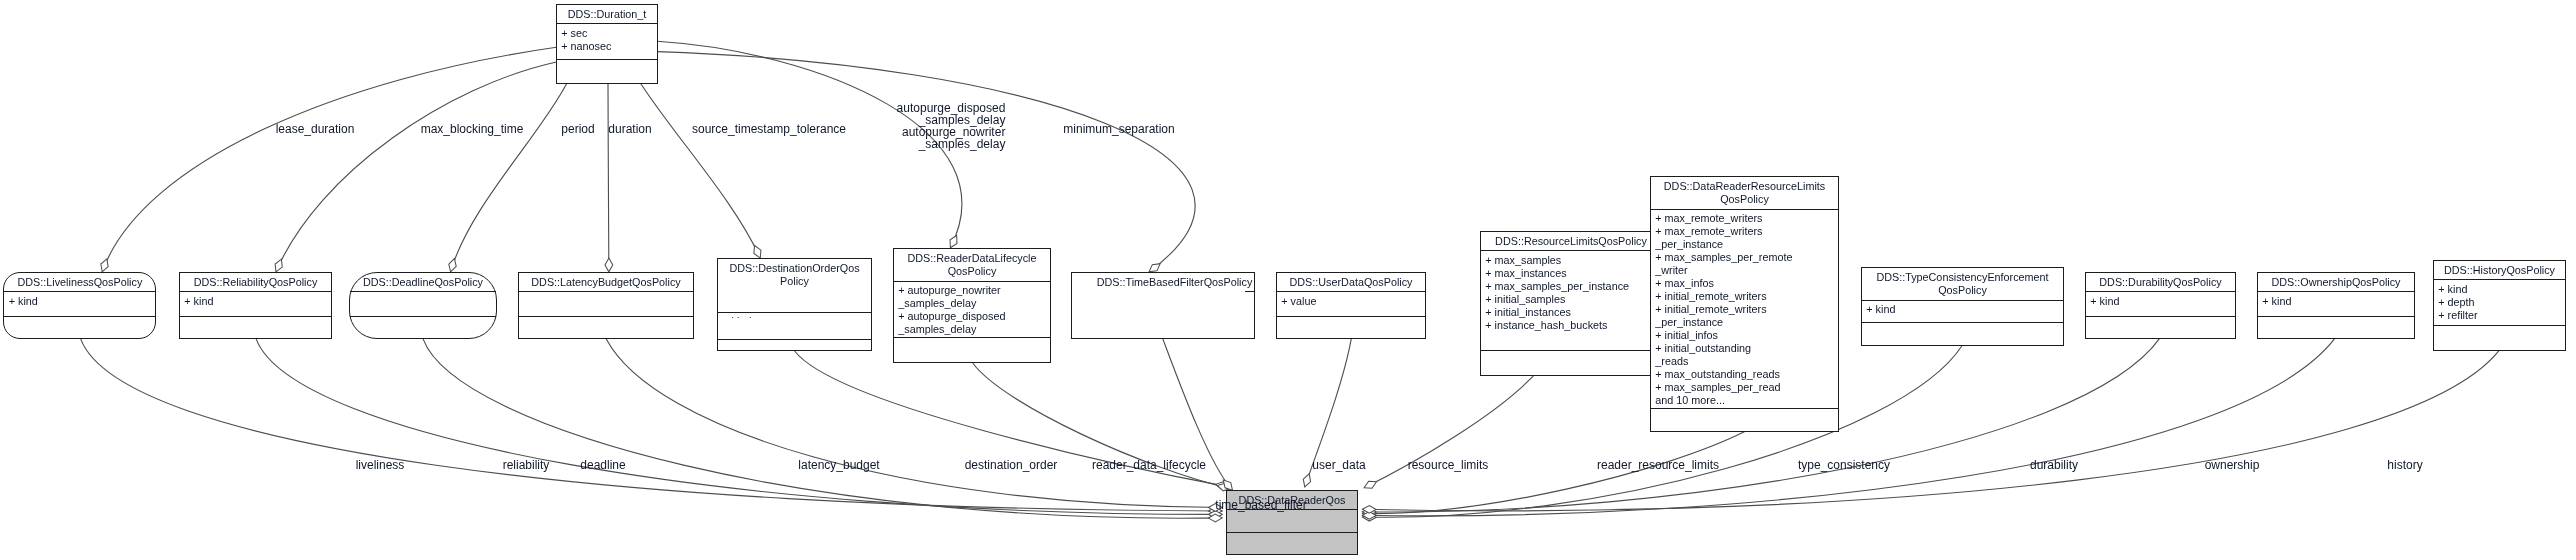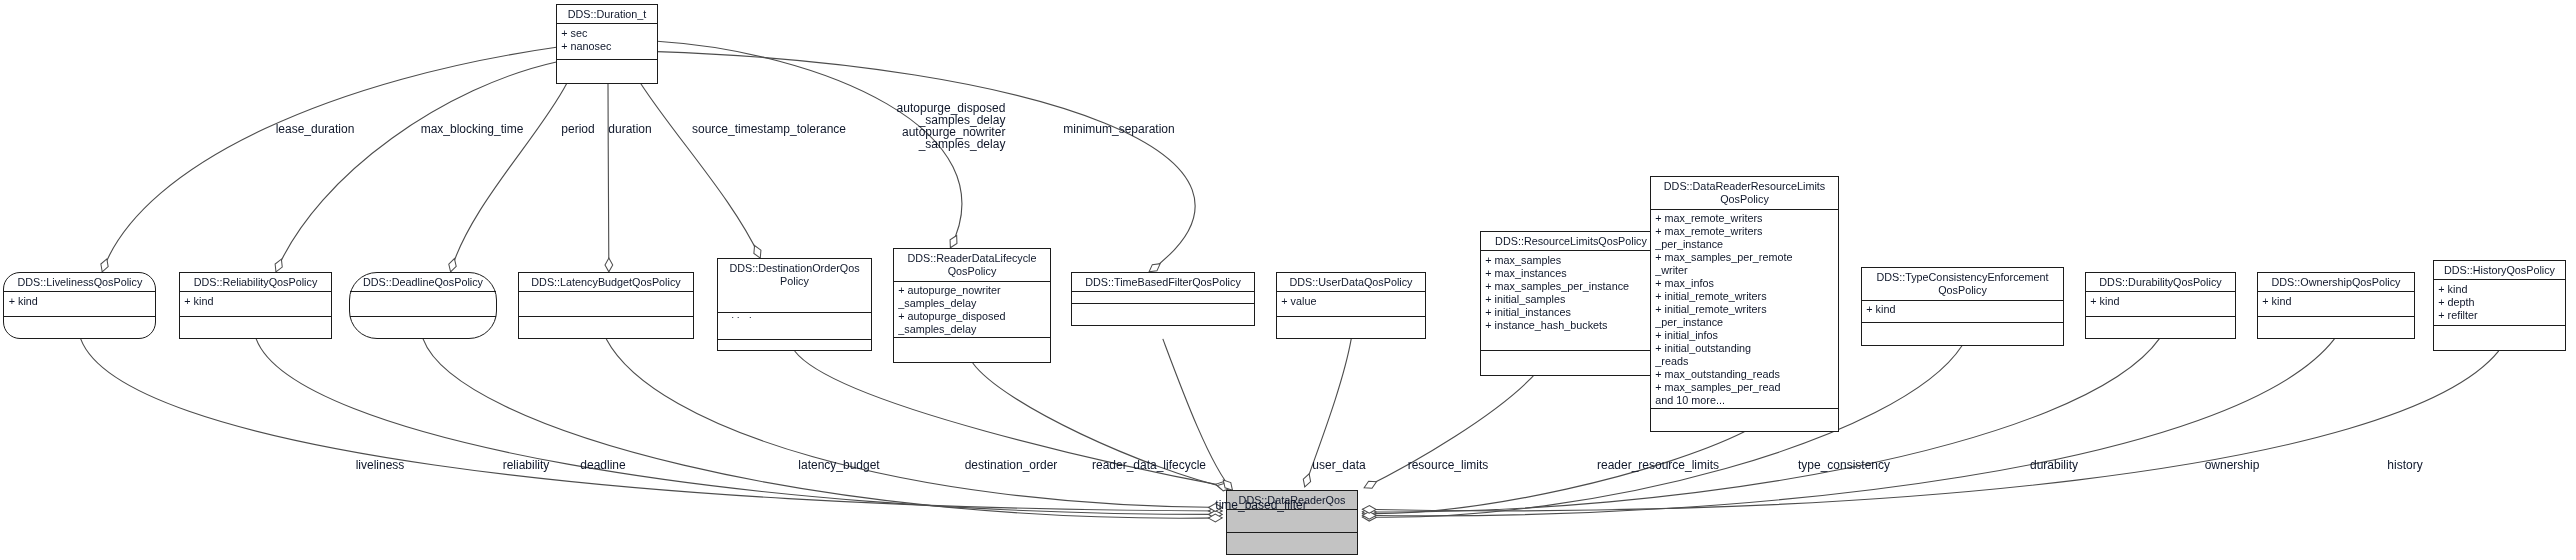--- a/index.html
+++ b/index.html
@@ -130,21 +130,21 @@
         <div>QosPolicy</div>
       </div>
       <div class="uml-attrs">
         <div>+ autopurge_nowriter</div>
         <div>_samples_delay</div>
         <div>+ autopurge_disposed</div>
         <div>_samples_delay</div>
       </div>
       <div class="uml-empty" style="height: 24px;"></div>
     </div>
-    <div class="uml-class" style="left: 1071px; top: 272px; width: 184px; height: 54px;">
+    <div class="uml-class" style="left: 1071px; top: 272px; width: 184px; height: 67px; align-items: flex-end;">
       <div class="uml-title">
         <div>DDS::TimeBasedFilterQosPolicy</div>
       </div>
       <div class="uml-attrs"></div>
       <div class="uml-empty" style="height: 20.7px;"></div>
     </div>
     <div class="uml-class" style="left: 1276px; top: 272px; width: 150px; height: 67px;">
       <div class="uml-title">
         <div>DDS::UserDataQosPolicy</div>
       </div>

